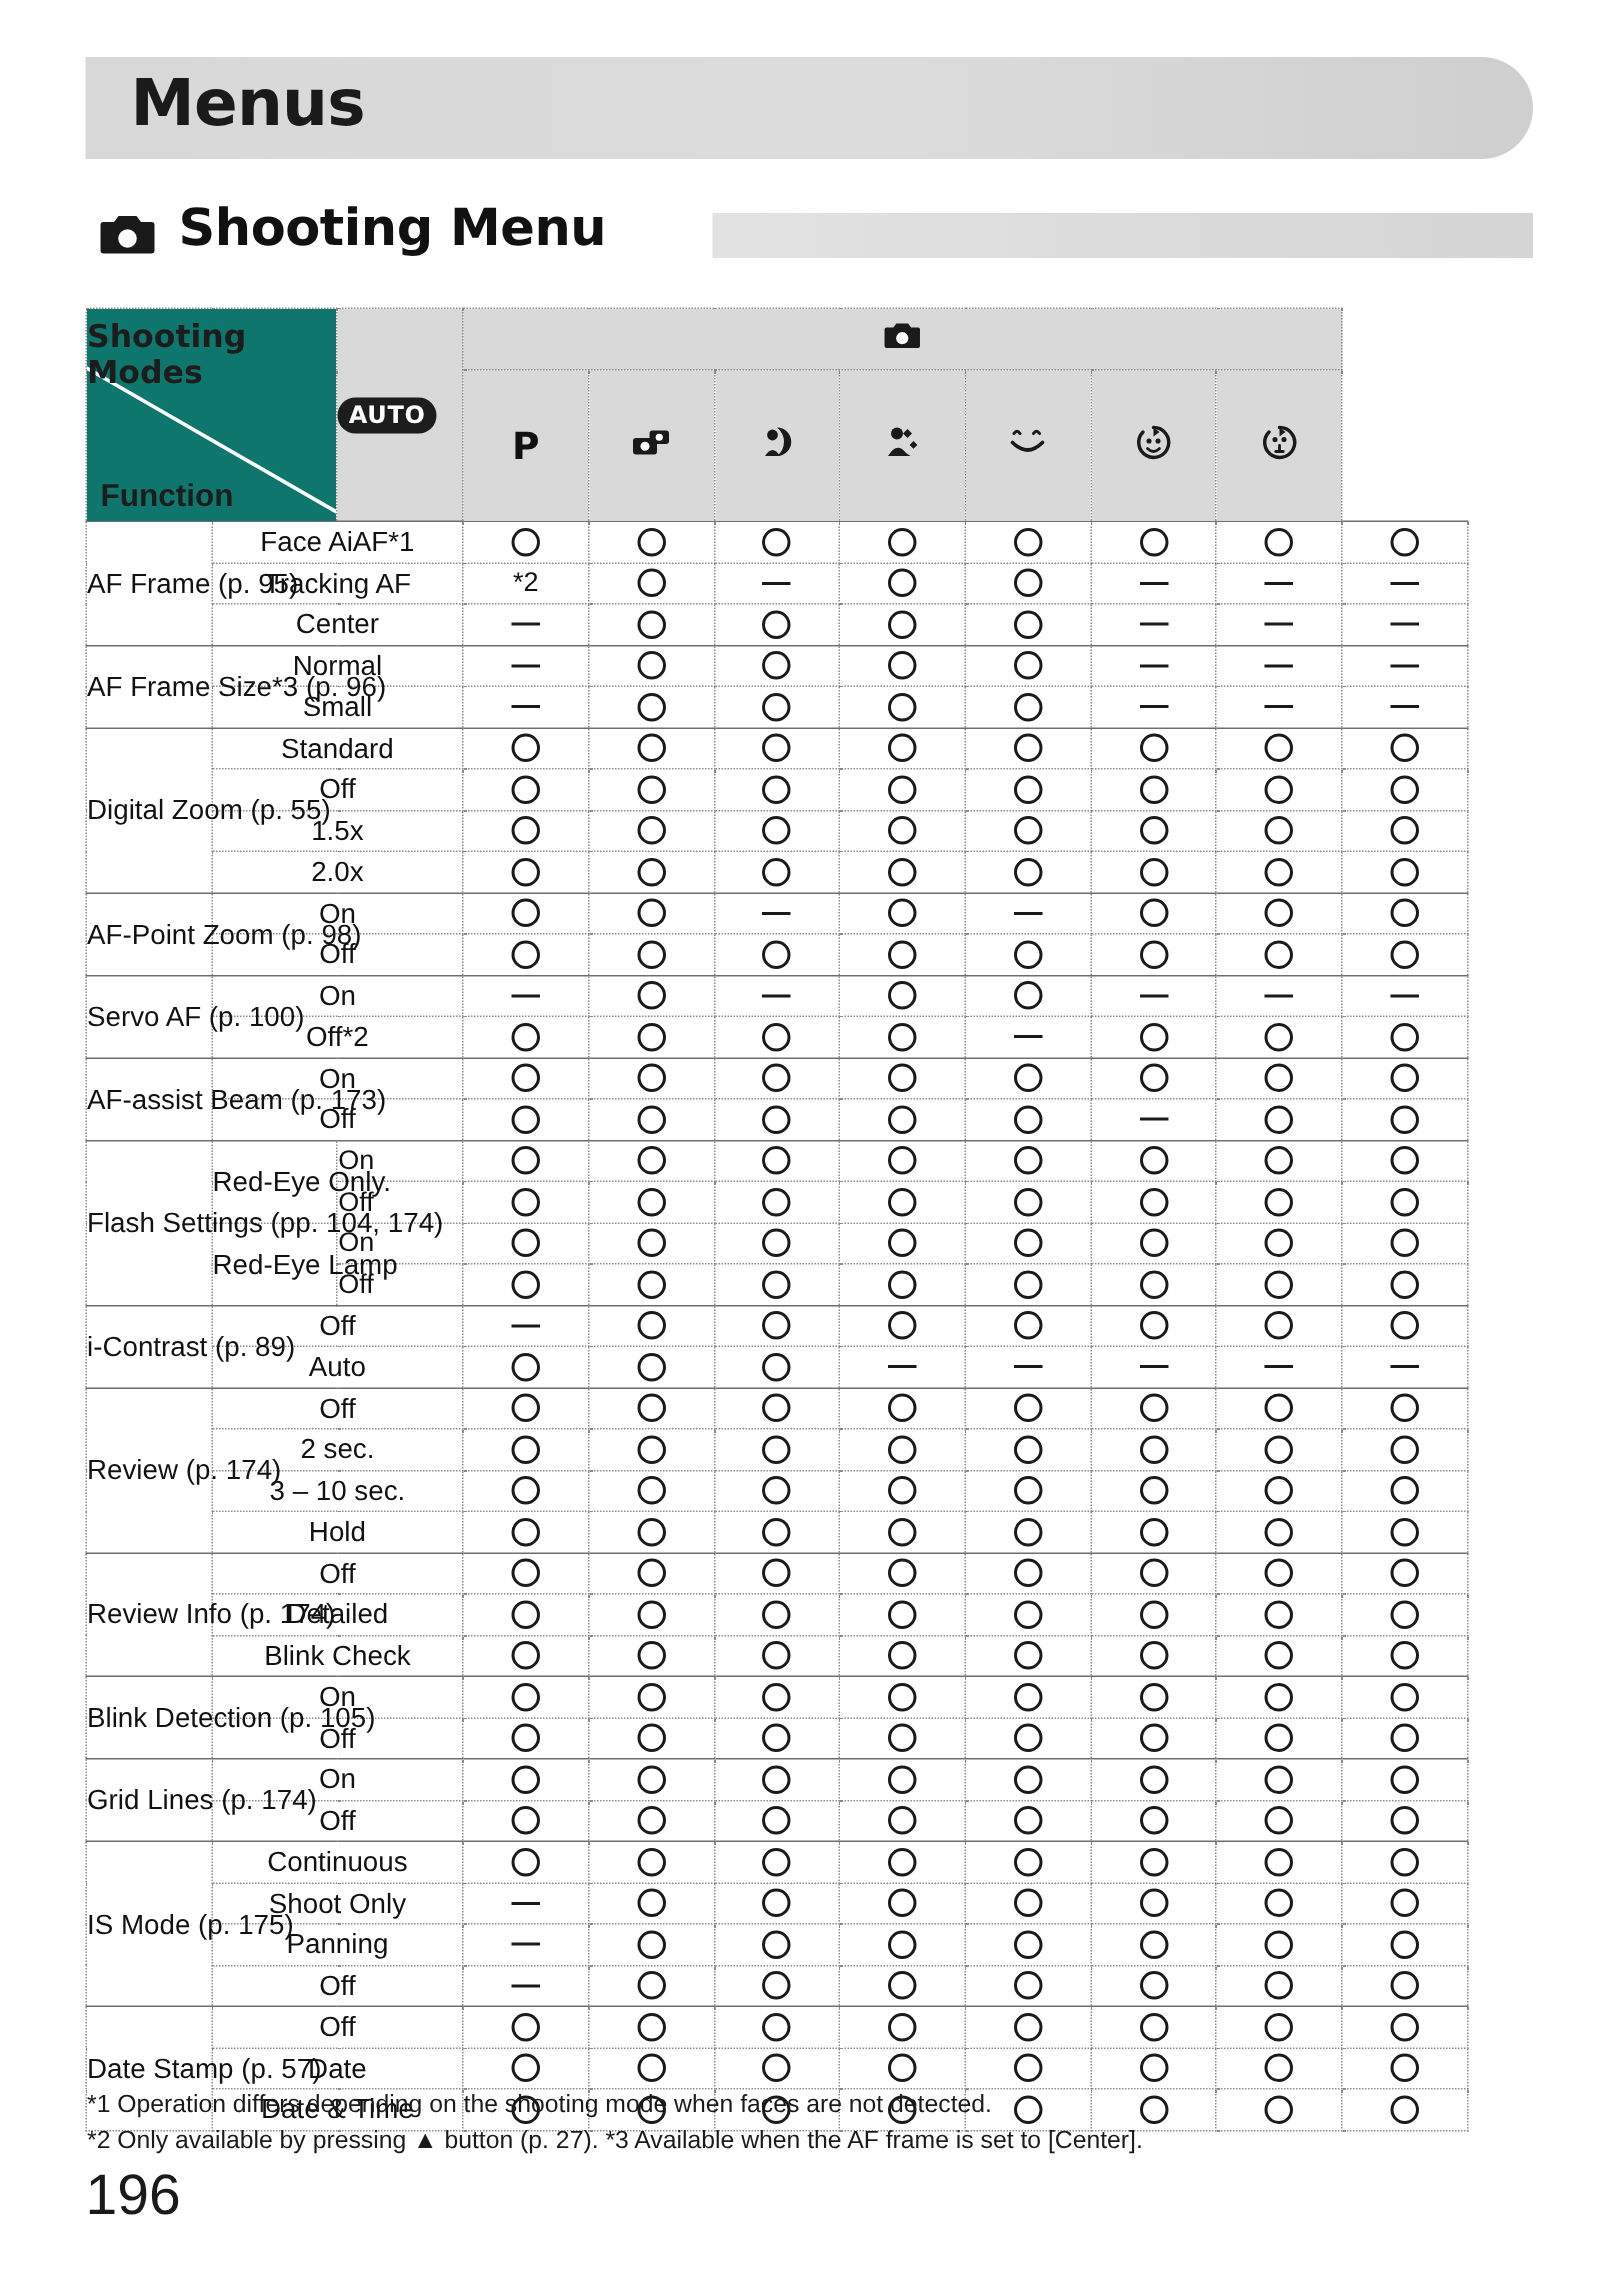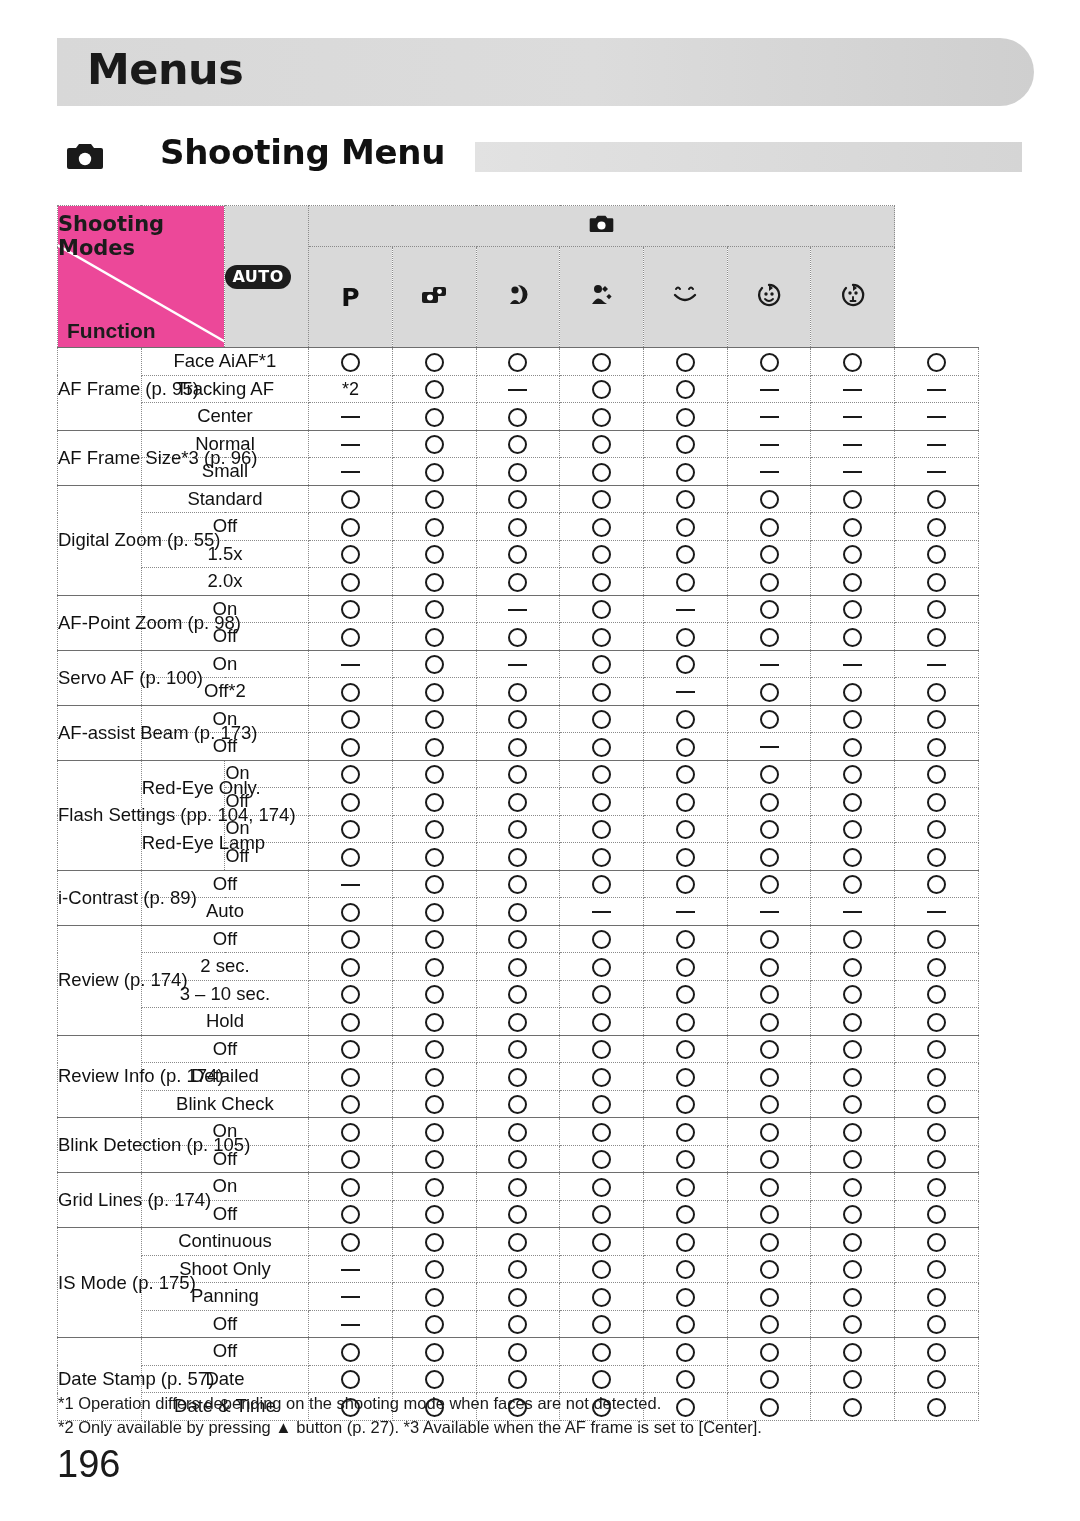--- a/index.html
+++ b/index.html
@@ -7,40 +7,38 @@
     width:1080px;height:1521px;position:relative;
     font-family:"Liberation Sans","DejaVu Sans",sans-serif;
     color:#111;overflow:hidden;
   }
 
   
   .banner{
     position:absolute;left:57px;top:38px;width:965px;height:68px;
     border-radius:0 34px 34px 0;
     background:linear-gradient(90deg,#d8d8d8 0%,#dcdcdc 55%,#cfcfcf 100%);
-    padding-left:12px;
   }
   .banner-title{
     position:absolute;left:30px;top:6px;
     font-size:43px;font-weight:bold;letter-spacing:-0.5px;color:#1a1a1a;
     font-family:"DejaVu Sans",sans-serif;
   }
 
   
   .section-head{
     position:absolute;left:57px;top:133px;width:965px;height:48px;
   }
   .cam-icon{
     position:absolute;left:8px;top:7px;width:40px;height:32px;
   }
   .section-title{
     position:absolute;left:62px;top:-1px;
     font-size:34px;font-weight:bold;letter-spacing:-0.3px;color:#111;
     font-family:"DejaVu Sans",sans-serif;
-    margin-left:41px;
   }
   .head-bar{
     position:absolute;left:418px;top:9px;right:0;height:30px;
     background:linear-gradient(90deg,#e2e2e2,#d5d5d5);
   }
 
   
   .tbl{
     position:absolute;left:57px;top:205px;width:922px;
     border-collapse:collapse;table-layout:fixed;
@@ -61,21 +59,21 @@
   .opt-wide{width:233px;}
   .sub-cell{width:53px;padding-left:6px;font-size:18px;}
   .val{width:auto;text-align:center;font-size:19px;}
   .r{height:27.5px;}
 
   
   .grp-top td{border-top:1.6px solid #6e6e6e;}
 
   
   .hdr-left{
-    height:100px;position:relative;background:#ec4899;
+    height:100px;position:relative;background:#0f766e;
     border:1px dotted #8a8a8a;
   }
   .diag{
     position:absolute;inset:0;overflow:hidden;
   }
   .hdr-shoot{
     position:absolute;right:10px;top:6px;
     font-size:21px;font-weight:bold;color:#1c1c1c;
     font-family:"DejaVu Sans",sans-serif;
   }

